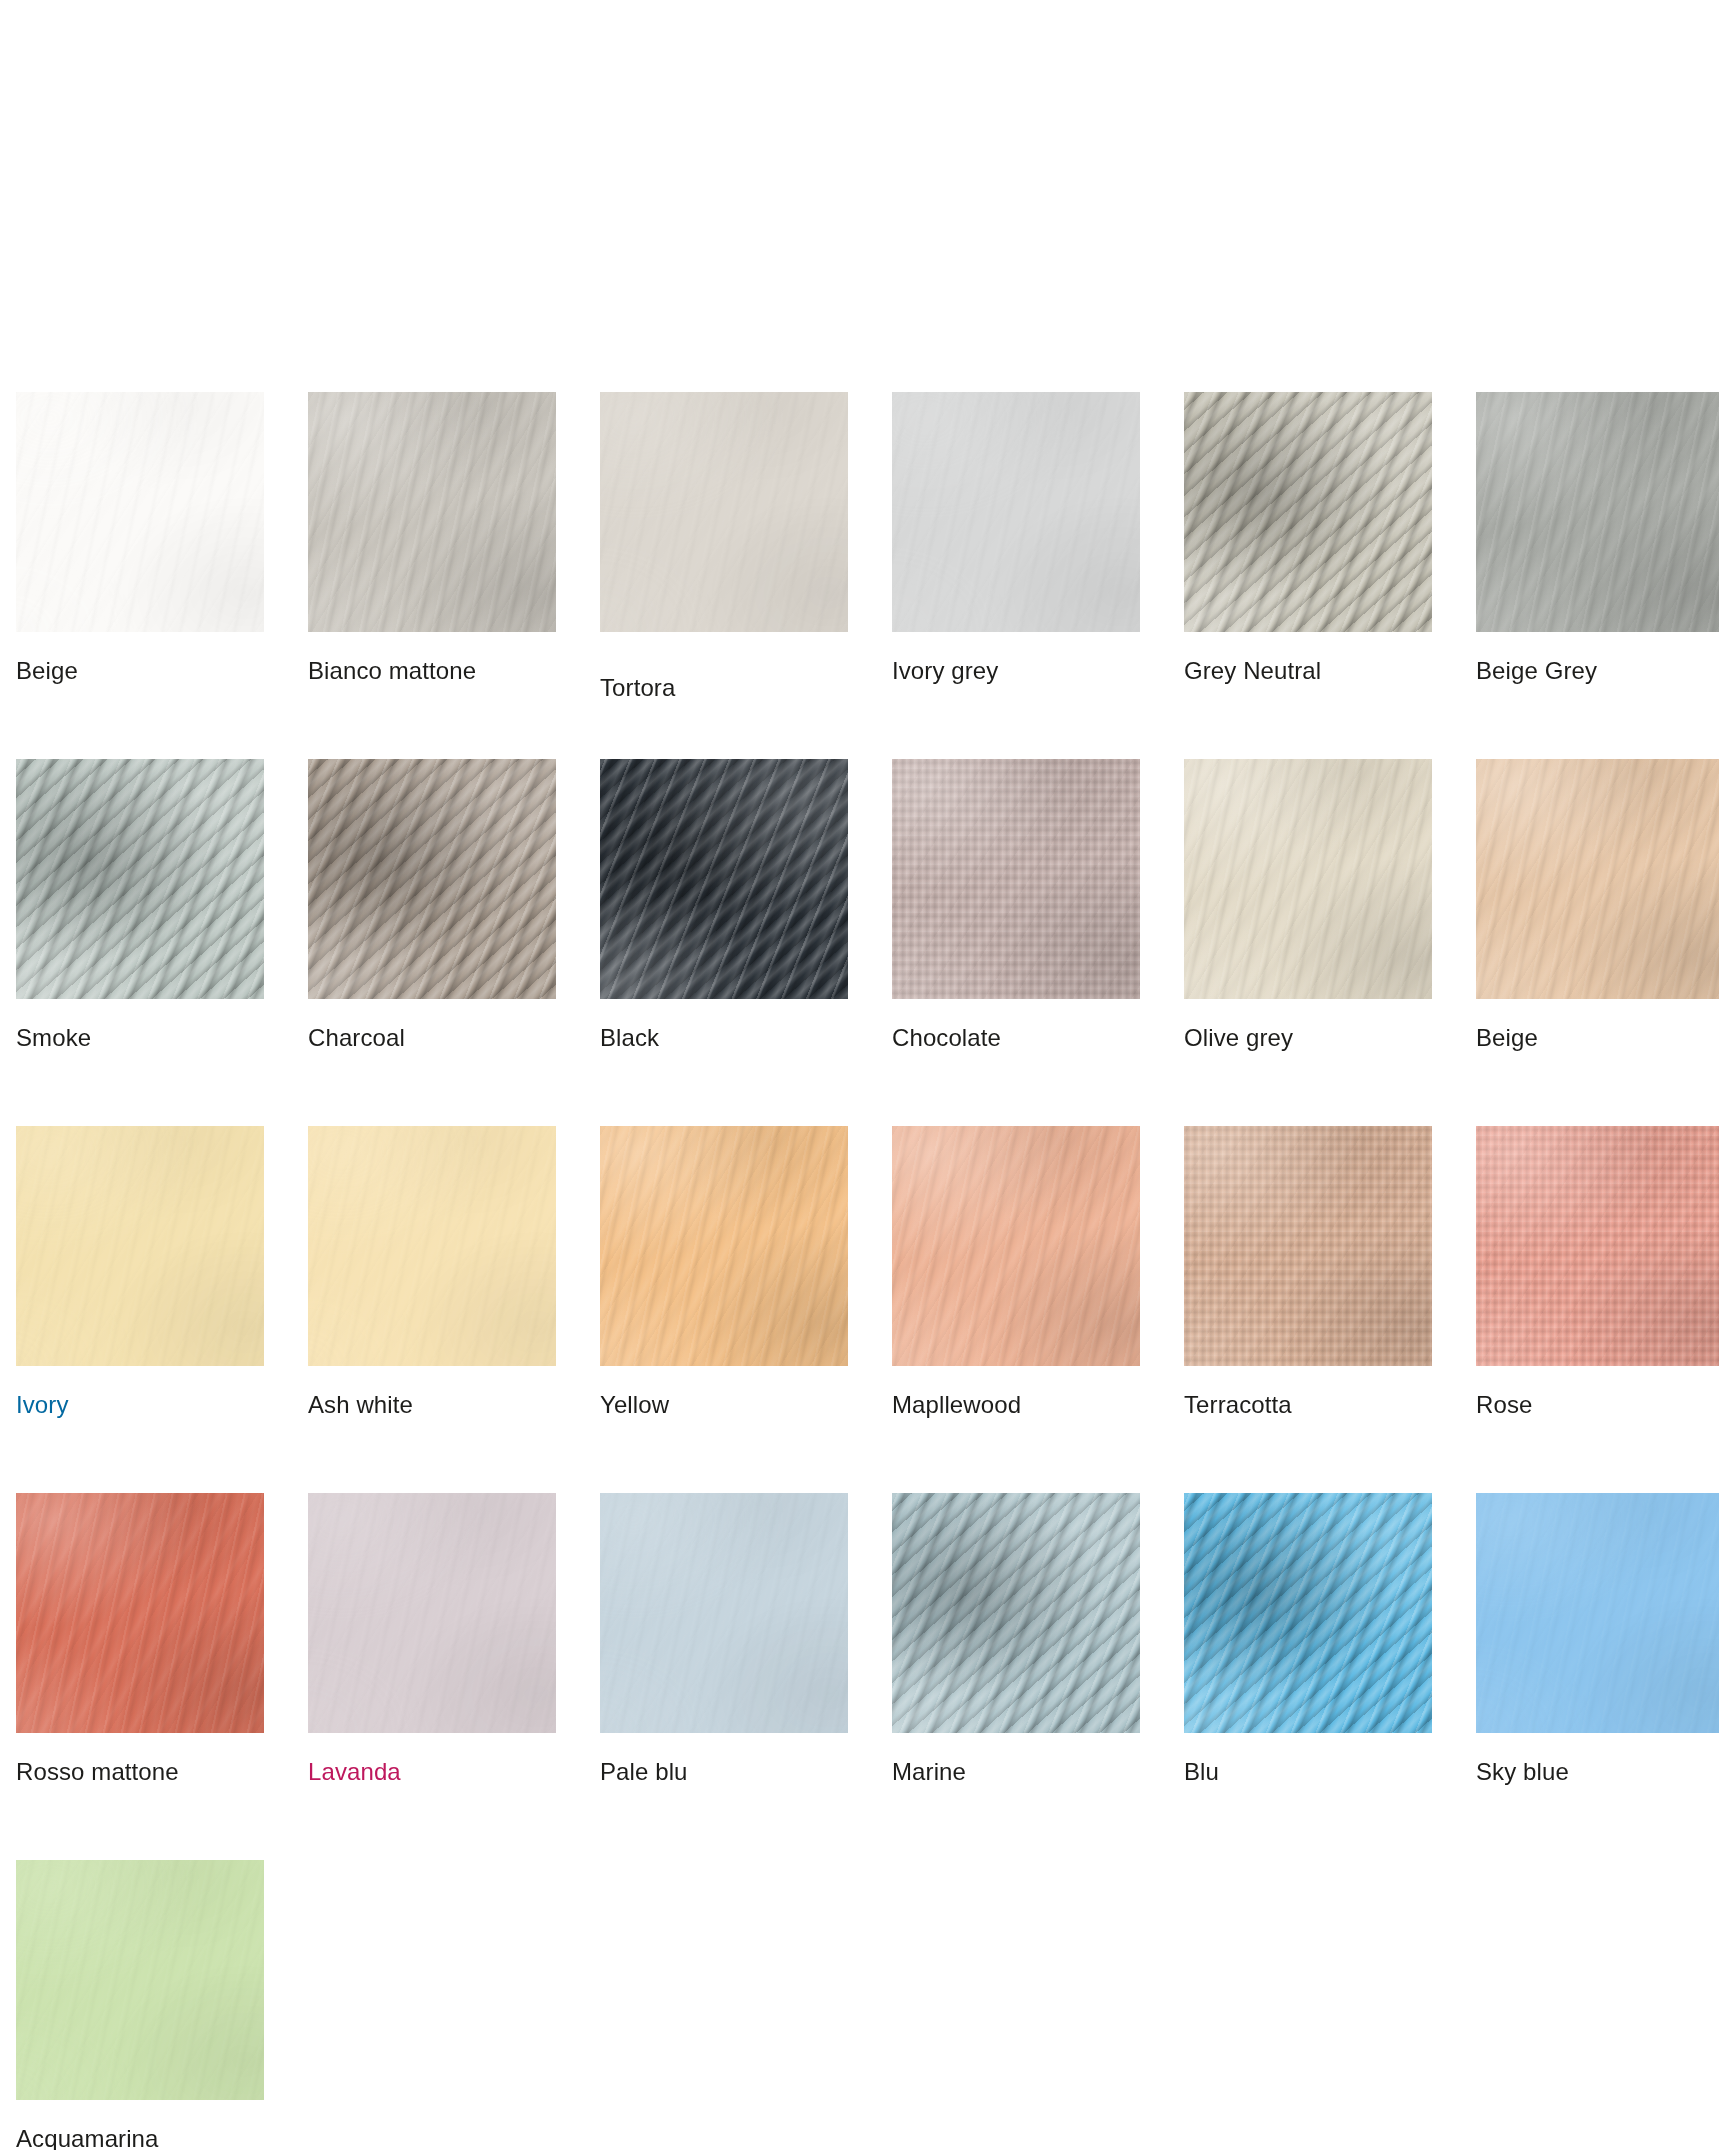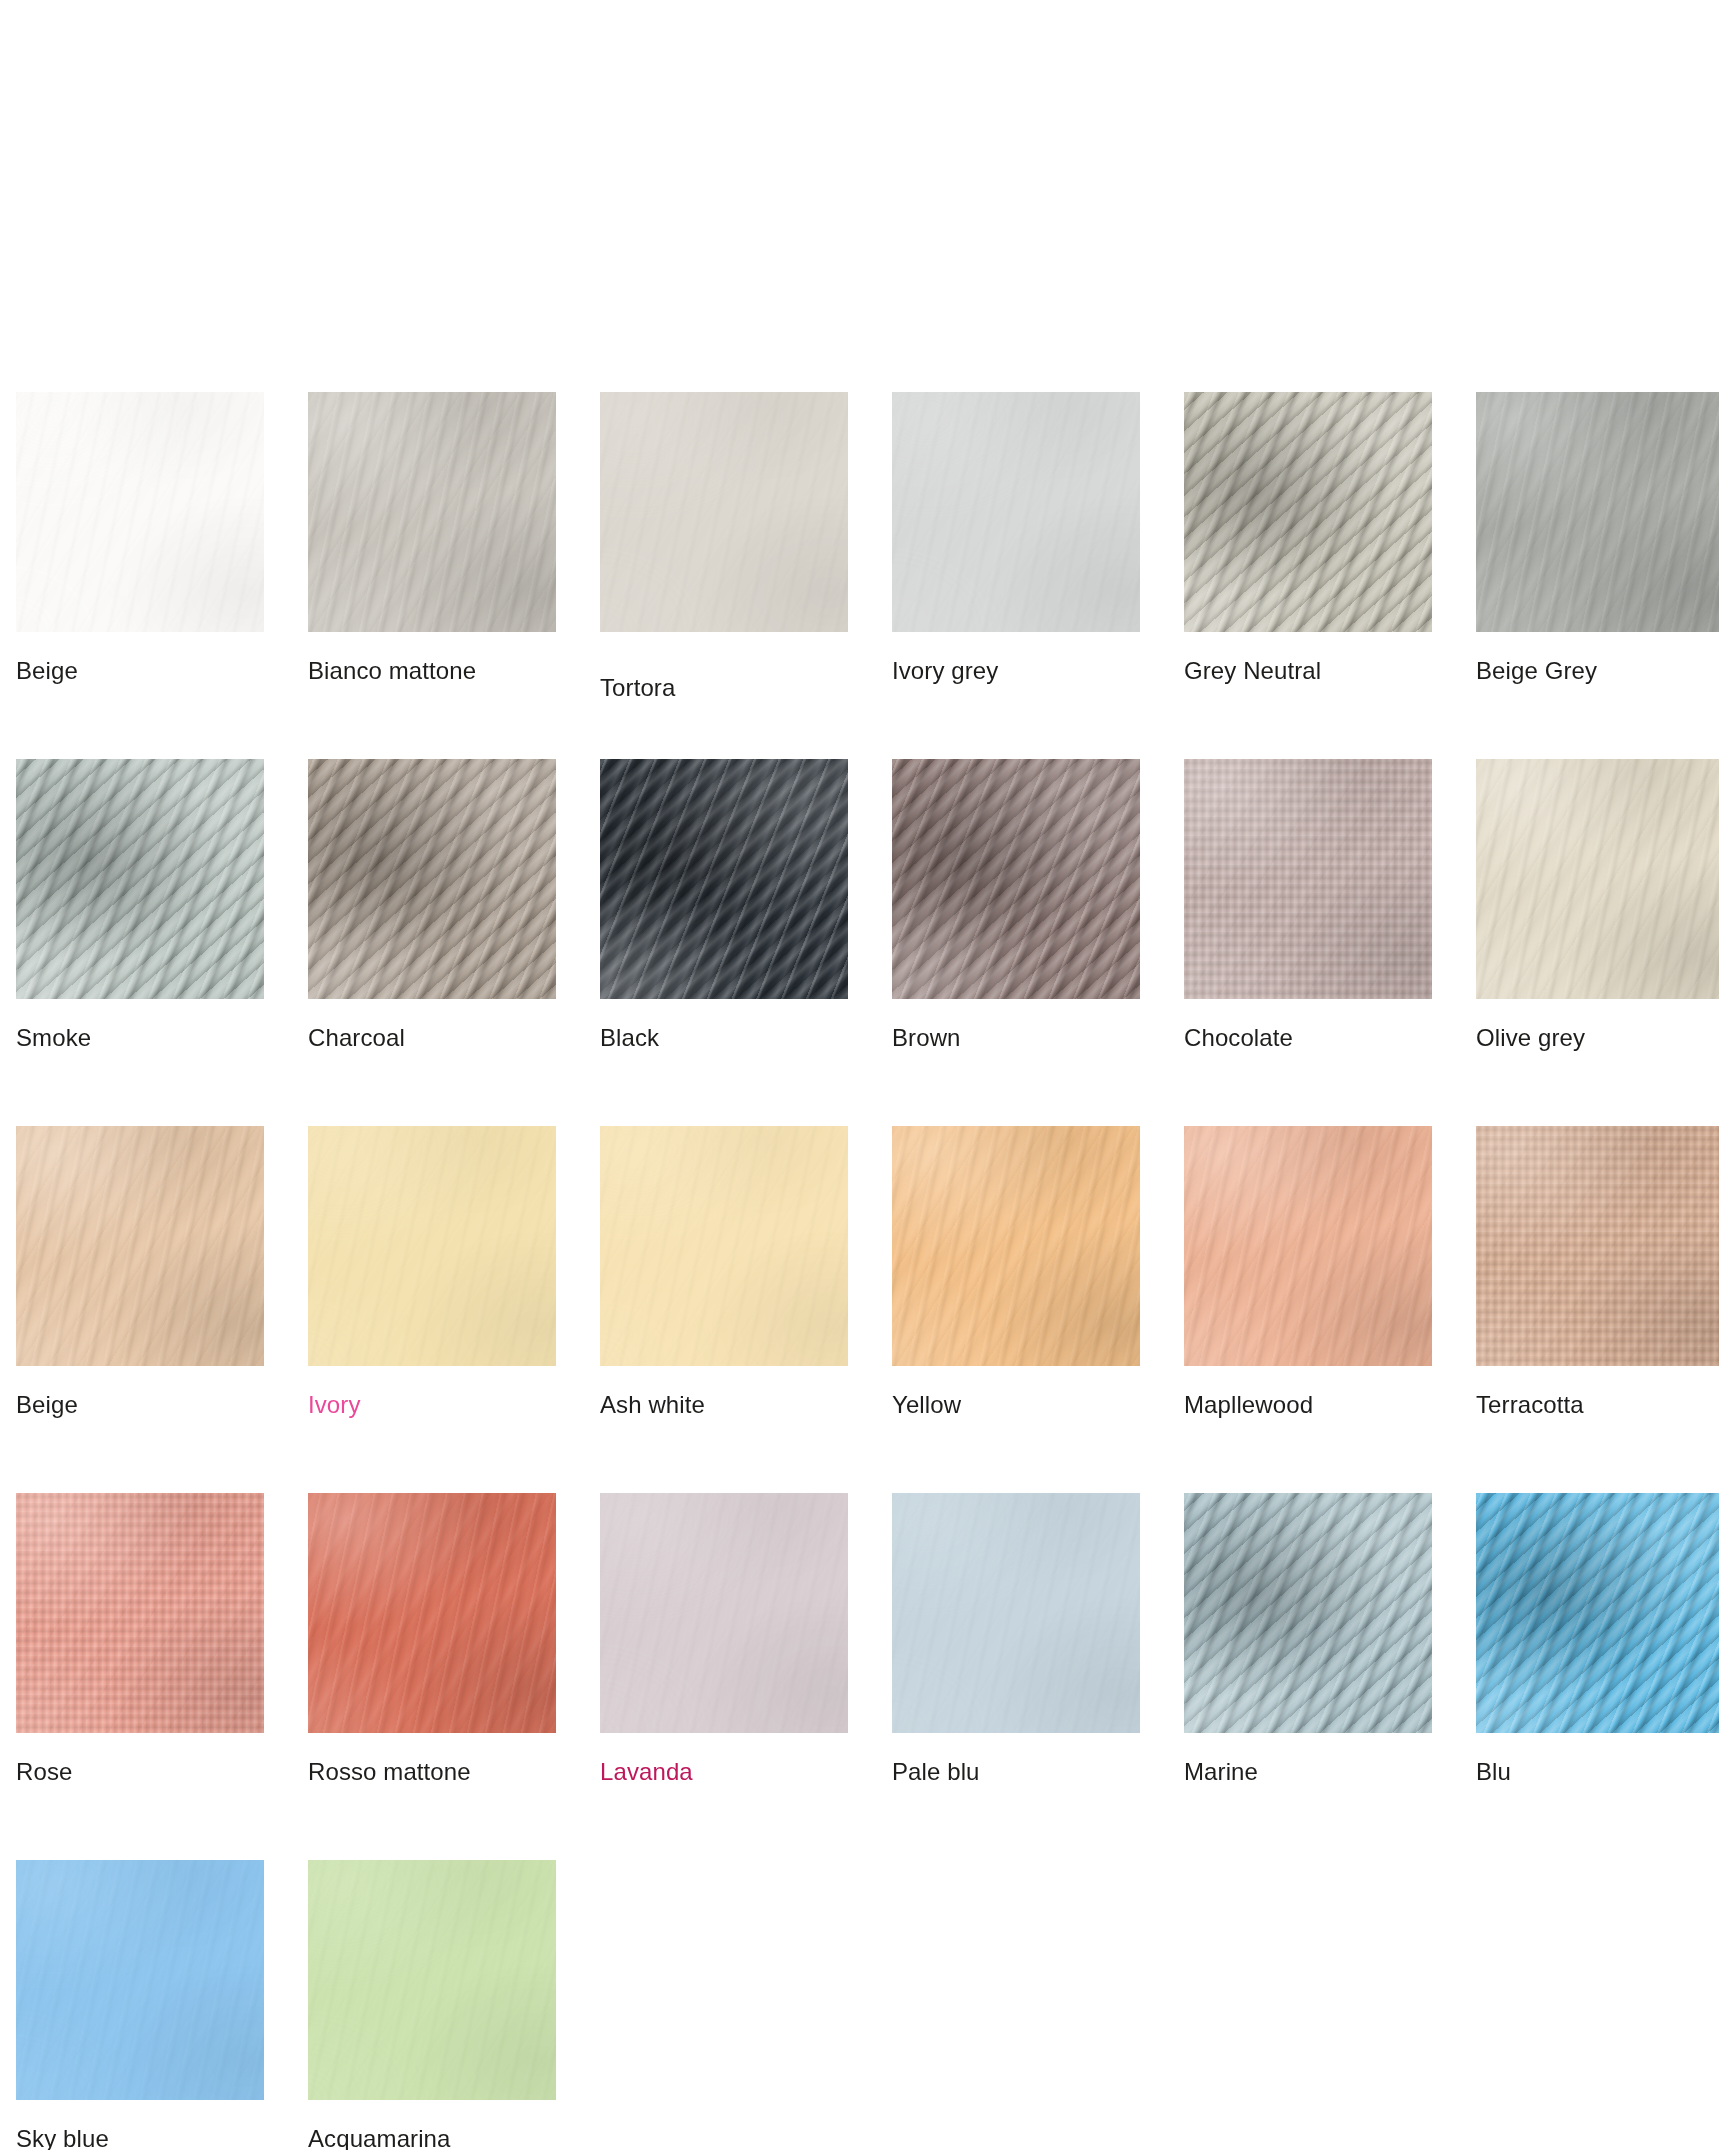--- a/index.html
+++ b/index.html
@@ -219,28 +219,20 @@
       </div>
       <div class="swatch-cell">
         <div class="swatch-chip tex-strong" style="background-color: rgb(42, 49, 56);">
           <div class="tex-a"></div>
           <div class="tex-b"></div>
           <div class="tex-c"></div>
         </div>
         <div class="swatch-label" style="color: rgb(29, 29, 27);">Black</div>
       </div>
       <div class="swatch-cell">
-        <div class="swatch-chip tex-strong" style="background-color: rgb(141, 120, 116);">
-          <div class="tex-a"></div>
-          <div class="tex-b"></div>
-          <div class="tex-c"></div>
-        </div>
-        <div class="swatch-label" style="color: rgb(29, 29, 27);">Brown</div>
-      </div>
-      <div class="swatch-cell">
         <div class="swatch-chip tex-mottle" style="background-color: rgb(202, 182, 178);">
           <div class="tex-a"></div>
           <div class="tex-b"></div>
           <div class="tex-c"></div>
         </div>
         <div class="swatch-label" style="color: rgb(29, 29, 27);">Chocolate</div>
       </div>
       <div class="swatch-cell">
         <div class="swatch-chip" style="background-color: rgb(227, 219, 200);">
           <div class="tex-a"></div>
@@ -256,21 +248,21 @@
           <div class="tex-c"></div>
         </div>
         <div class="swatch-label" style="color: rgb(29, 29, 27);">Beige</div>
       </div>
       <div class="swatch-cell">
         <div class="swatch-chip tex-flat" style="background-color: rgb(244, 226, 176);">
           <div class="tex-a"></div>
           <div class="tex-b"></div>
           <div class="tex-c"></div>
         </div>
-        <div class="swatch-label" style="color: #ec4899;">Ivory</div>
+        <div class="swatch-label" style="color: #0369a1;">Ivory</div>
       </div>
       <div class="swatch-cell">
         <div class="swatch-chip tex-flat" style="background-color: rgb(247, 227, 180);">
           <div class="tex-a"></div>
           <div class="tex-b"></div>
           <div class="tex-c"></div>
         </div>
         <div class="swatch-label" style="color: rgb(29, 29, 27);">Ash white</div>
       </div>
       <div class="swatch-cell">

